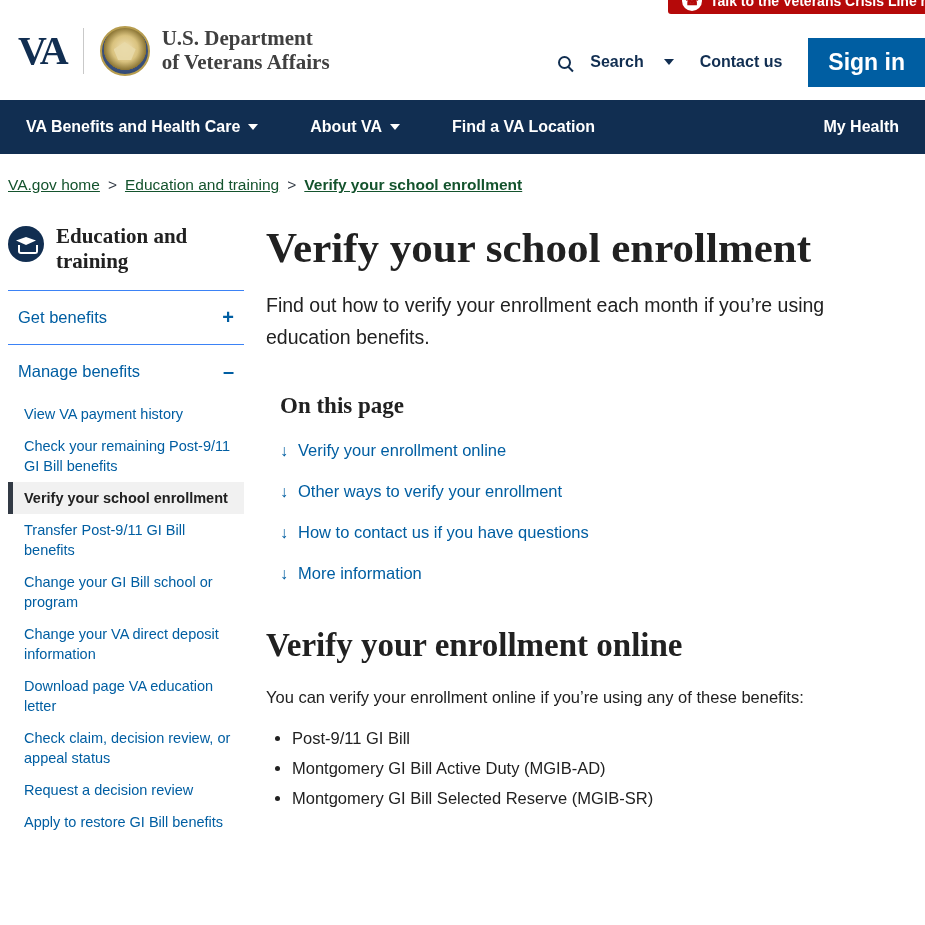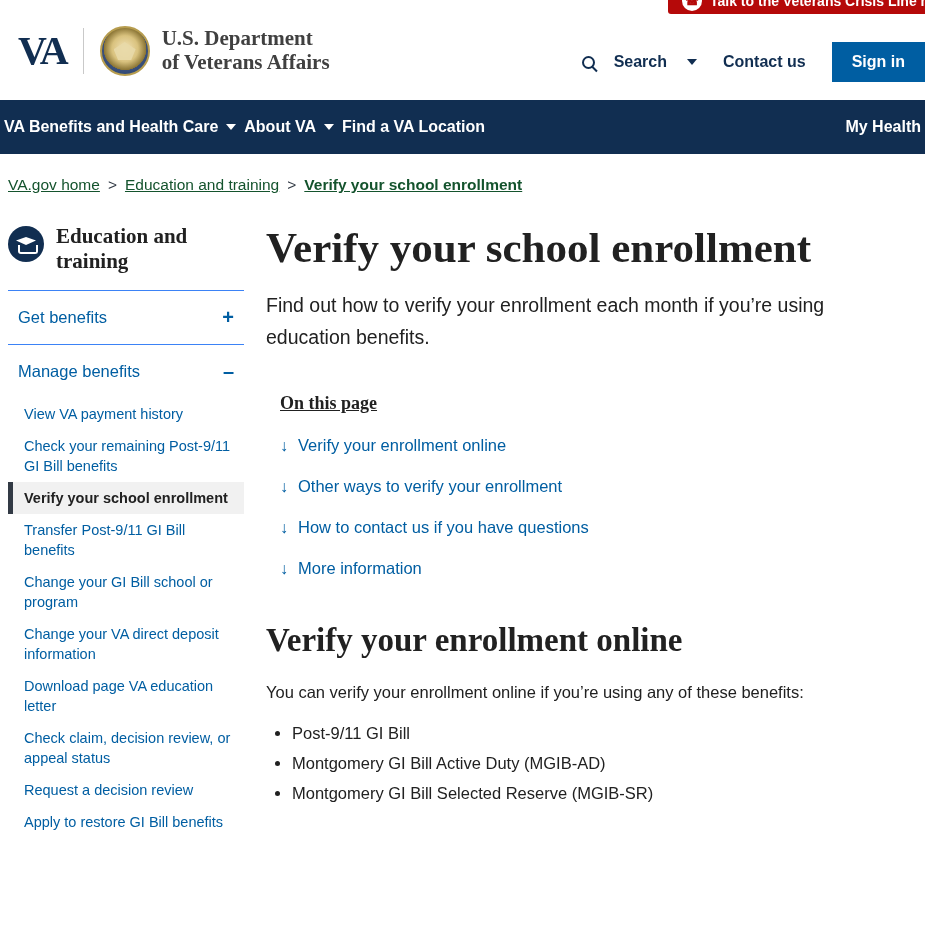--- a/index.html
+++ b/index.html
@@ -127,21 +127,21 @@
   .caret-down {
     width: 0; height: 0;
     border-left: 5px solid transparent;
     border-right: 5px solid transparent;
     border-top: 6px solid #112e51;
     margin-left: 8px;
   }
   .signin-btn {
     background: #005ea2;
     color: #ffffff;
-    font-size: 16px;
+    font-size: 23px;
     font-weight: bold;
     padding: 11px 20px;
     border: 0;
     cursor: pointer;
     white-space: nowrap;
   }
   
   .navbar {
     height: 54px;
     background: #112e51;
@@ -151,21 +151,21 @@
     position: relative;
   }
   .nav-left { display: flex; align-items: stretch; }
   .nav-right {
     display: flex; align-items: stretch;
     position: absolute; right: 0; top: 0; bottom: 0;
   }
   .nav-item {
     display: flex;
     align-items: center;
-    padding: 0 4px;
+    padding: 0 26px;
     font-size: 16px;
     font-weight: bold;
     color: #ffffff;
     cursor: pointer;
     white-space: nowrap;
   }
   .nav-item .caret-w {
     width: 0; height: 0;
     border-left: 5px solid transparent;
     border-right: 5px solid transparent;
@@ -283,25 +283,24 @@
     line-height: 1.62;
     color: #212121;
     margin: 0 0 26px 0;
     max-width: 645px;
   }
   .otp {
     padding: 4px 0 0 14px;
   }
   .otp h2 {
     font-family: "Liberation Serif", serif;
-    font-size: 18px;
+    font-size: 23px;
     font-weight: bold;
     color: #212121;
     margin: 10px 0 22px 0;
-    text-decoration: underline;
   }
   .otp-link {
     display: flex;
     align-items: center;
     color: #005ea2;
     font-size: 16.5px;
     margin-bottom: 22px;
     cursor: pointer;
   }
   .otp-link .arrow {

